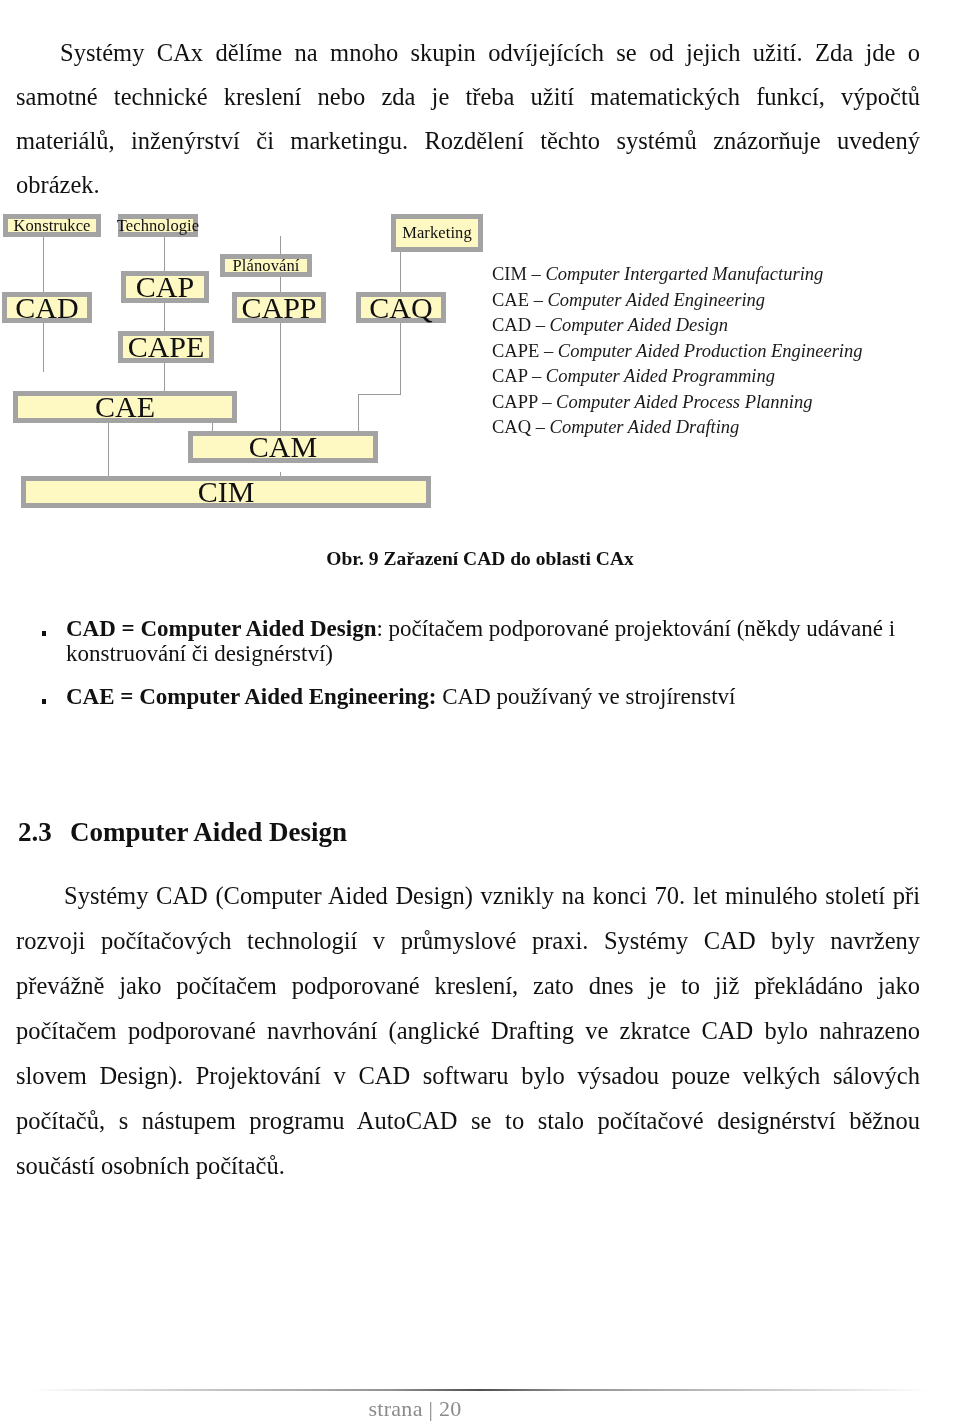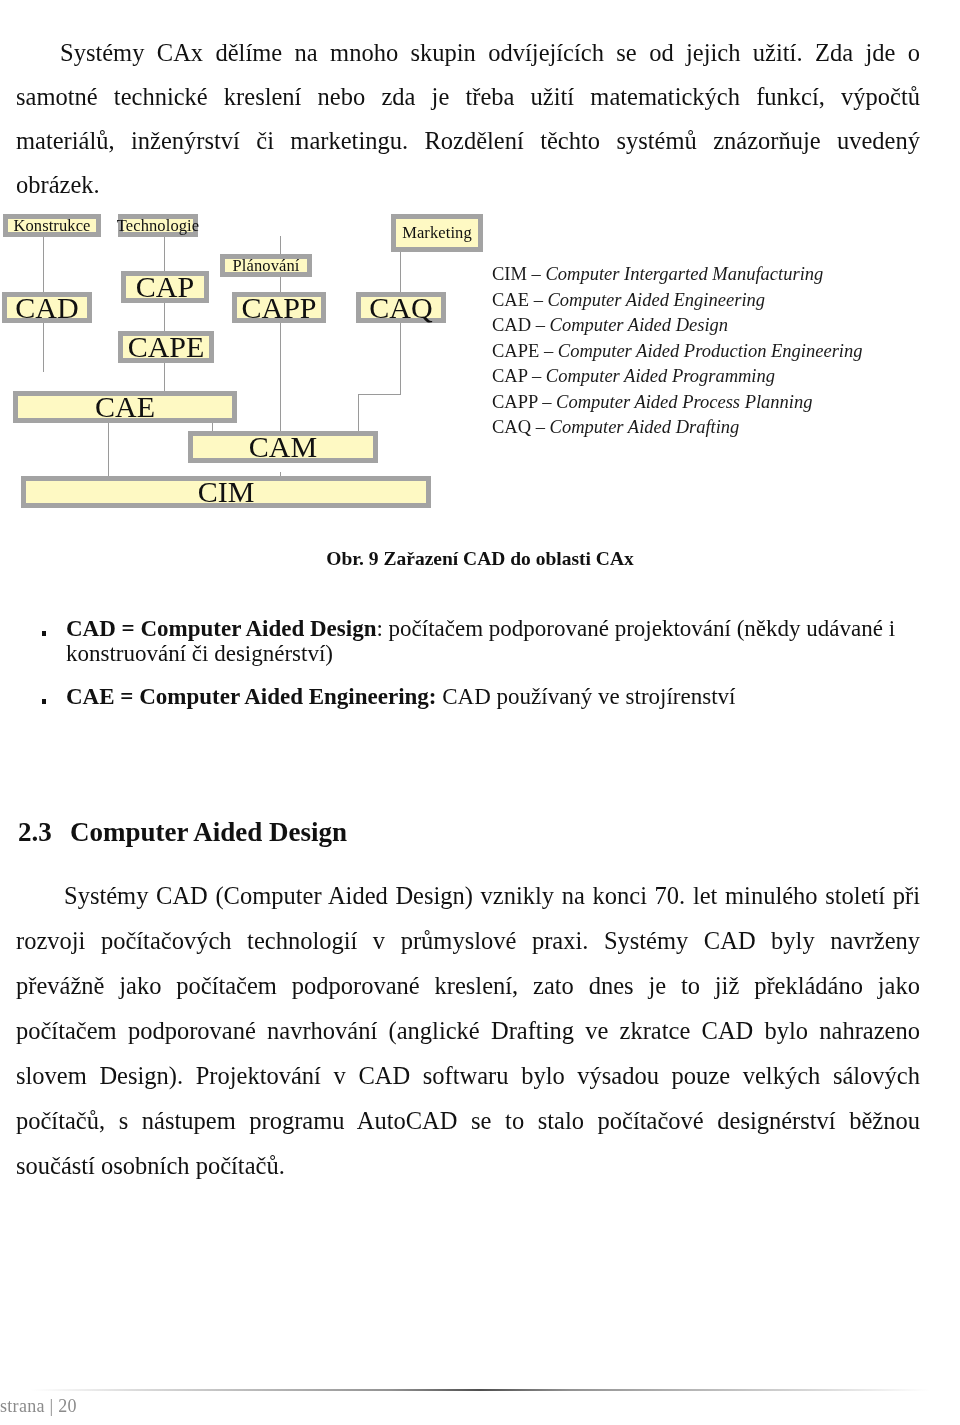--- a/index.html
+++ b/index.html
@@ -163,21 +163,22 @@
       rgba(70,70,70,0.95) 50%,
       rgba(110,110,110,0.75) 60%,
       rgba(150,150,150,0.35) 88%,
       rgba(255,255,255,0) 100%);
   }
   .footer-text {
     position: absolute;
     left: 0;
     top: 1396px;
     width: 830px;
-    font-size: 18px;
+    text-align: center;
+    font-size: 22px;
     color: #8b8b8b;
     letter-spacing: .3px;
   }
 </style>
 </head>
 <body>
 
 <div class="page">
 
   <p class="intro"><span class="indent"></span><span>Systémy CAx dělíme na mnoho skupin odvíjejících se od jejich užití. Zda jde o samotné technické kreslení nebo zda je třeba užití matematických funkcí, výpočtů materiálů, inženýrství či marketingu. Rozdělení těchto systémů znázorňuje uvedený obrázek.</span></p>

